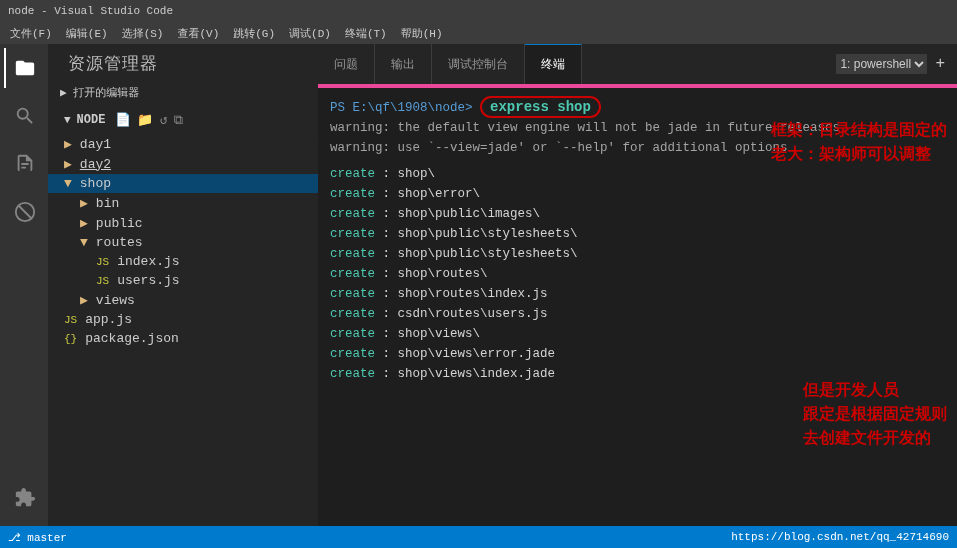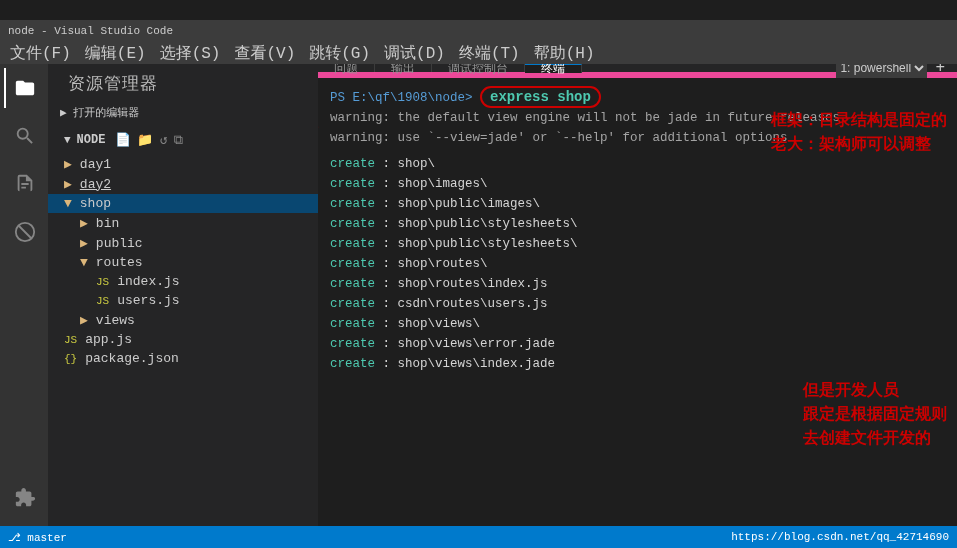--- a/index.html
+++ b/index.html
@@ -18,31 +18,30 @@
     
     .titlebar {
       height: 22px;
       background: #3c3c3c;
       display: flex;
       align-items: center;
       padding: 0 8px;
       font-size: 11px;
       color: #cccccc;
       flex-shrink: 0;
-      margin-top: 20px;
     }
 
     
     .menubar {
       height: 22px;
       background: #3c3c3c;
       display: flex;
       align-items: center;
       padding: 0 4px;
-      font-size: 16px;
+      font-size: 11px;
       color: #cccccc;
       flex-shrink: 0;
       gap: 2px;
     }
     .menubar-item {
       padding: 2px 6px;
       cursor: pointer;
     }
 
     
@@ -136,25 +135,25 @@
     .editor-area {
       flex: 1;
       background: #1e1e1e;
       display: flex;
       flex-direction: column;
       overflow: hidden;
     }
 
     
     .terminal-tabs {
-      height: 14px;
+      height: 44px;
       background: #252526;
       display: flex;
       align-items: center;
-      border-bottom: 6px solid #ec4899;
+      border-bottom: 4px solid #ec4899;
       flex-shrink: 0;
     }
     .tab {
       padding: 4px 16px;
       font-size: 12px;
       color: #969696;
       cursor: pointer;
       height: 100%;
       display: flex;
       align-items: center;
@@ -403,21 +402,21 @@
       </div>
 
       <div style="height:6px;"></div>
 
       <div>
         <span class="terminal-create">create</span>
         <span class="terminal-path"> : shop\</span>
       </div>
       <div>
         <span class="terminal-create">create</span>
-        <span class="terminal-path"> : shop\images\</span>
+        <span class="terminal-path"> : shop\error\</span>
       </div>
       <div>
         <span class="terminal-create">create</span>
         <span class="terminal-path"> : shop\public\images\</span>
       </div>
       <div>
         <span class="terminal-create">create</span>
         <span class="terminal-path"> : shop\public\stylesheets\</span>
       </div>
       <div>

